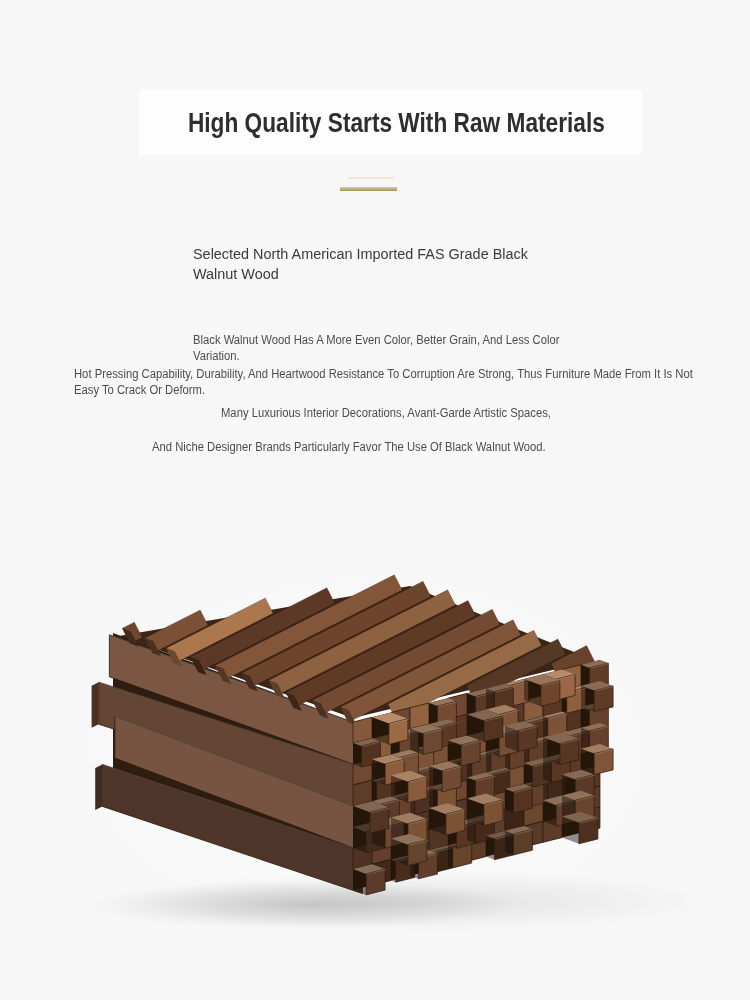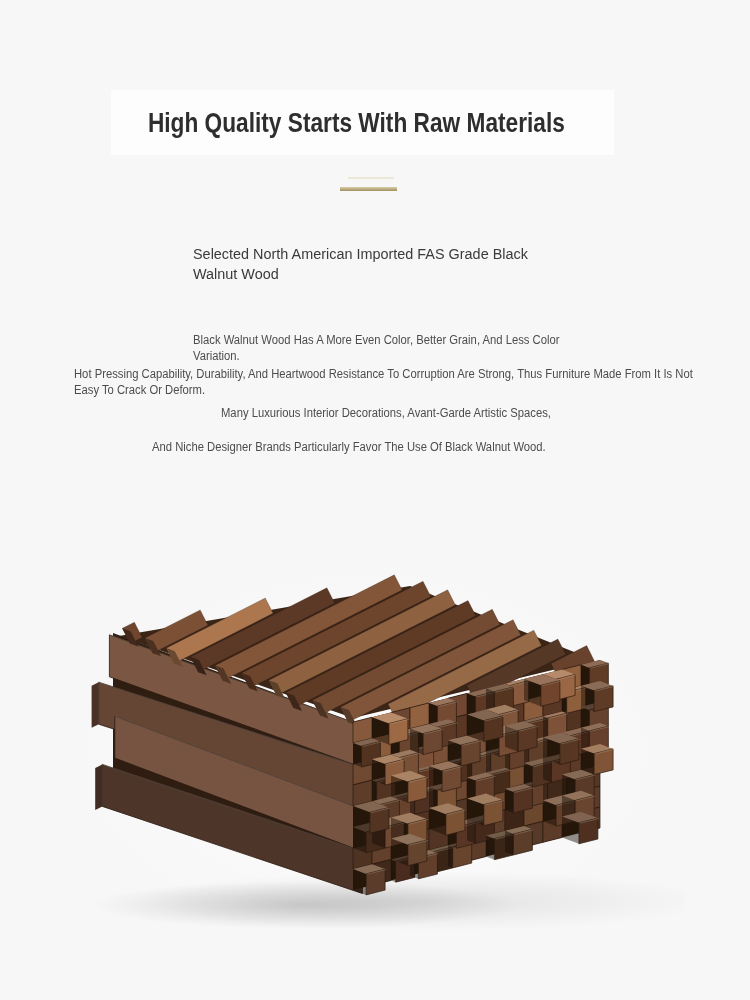--- a/index.html
+++ b/index.html
@@ -1,20 +1,20 @@
 <!DOCTYPE html>
 <html style="--page-bg: #f7f7f8; --band-bg: #fdfdfd; --title-color: #2e2e2e; --subtitle-color: #3a3a3a; --body-color: #4c4c4c; --div-faint: #e7e0c6; --div-light: #d8cda6; --div-dark: #a1905f;"><head>
 <meta charset="utf-8">
 <style>
   html,body{margin:0;padding:0;}
   body{width:750px;height:1000px;overflow:hidden;font-family:"Liberation Sans","DejaVu Sans",sans-serif;}
   .page{position:relative;width:750px;height:1000px;background:var(--page-bg,#f7f7f8);overflow:hidden;}
 
-  .title-band{position:absolute;left:111px;top:90px;width:503px;height:65px;
-    background:var(--band-bg,#fdfdfd);display:flex;align-items:center;justify-content:flex-end;}
+  .title-band{position:absolute;left:139px;top:90px;width:503px;height:65px;
+    background:var(--band-bg,#fdfdfd);display:flex;align-items:center;justify-content:flex-start;}
   .title-band h1{margin:0;font-size:28px;font-weight:700;color:var(--title-color,#2e2e2e);
     white-space:nowrap;transform:scaleX(.81);letter-spacing:0;}
 
   .divider-faint{position:absolute;left:348px;top:177px;width:46px;height:2px;
     background:var(--div-faint,#e7e0c6);opacity:.65;}
   .divider-main{position:absolute;left:340px;top:187px;width:57px;height:4px;
     background:linear-gradient(var(--div-light,#d8cda6),var(--div-dark,#a1905f));}
 
   .subtitle{position:absolute;left:193px;top:244px;width:402px;margin:0;
     font-size:15.5px;line-height:19.5px;font-weight:500;color:var(--subtitle-color,#3a3a3a);

